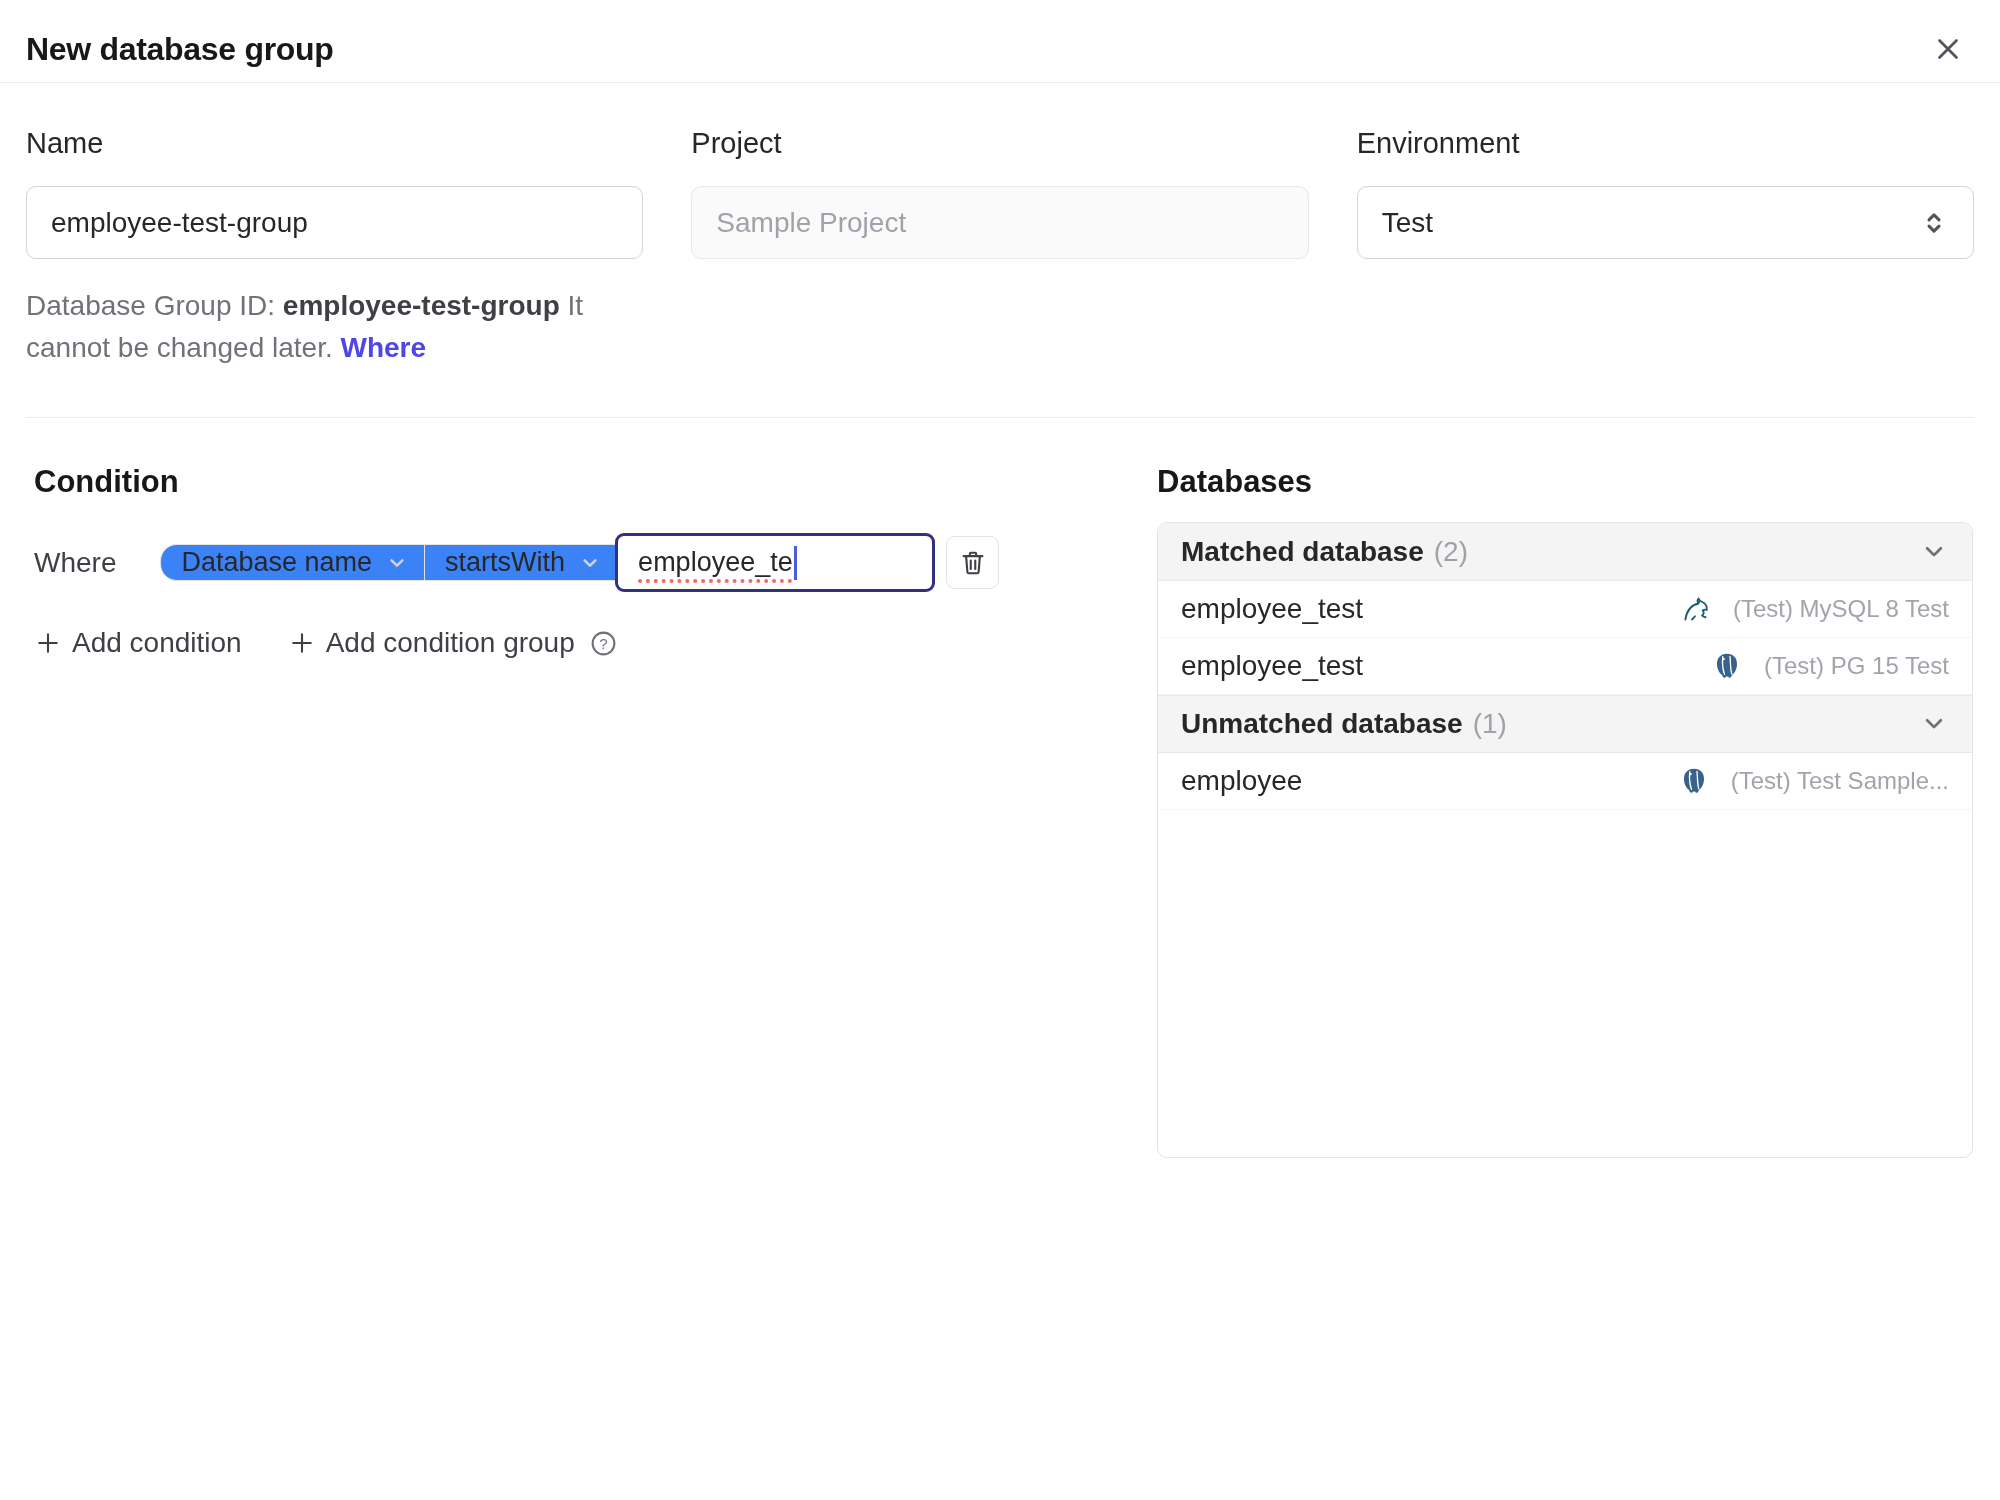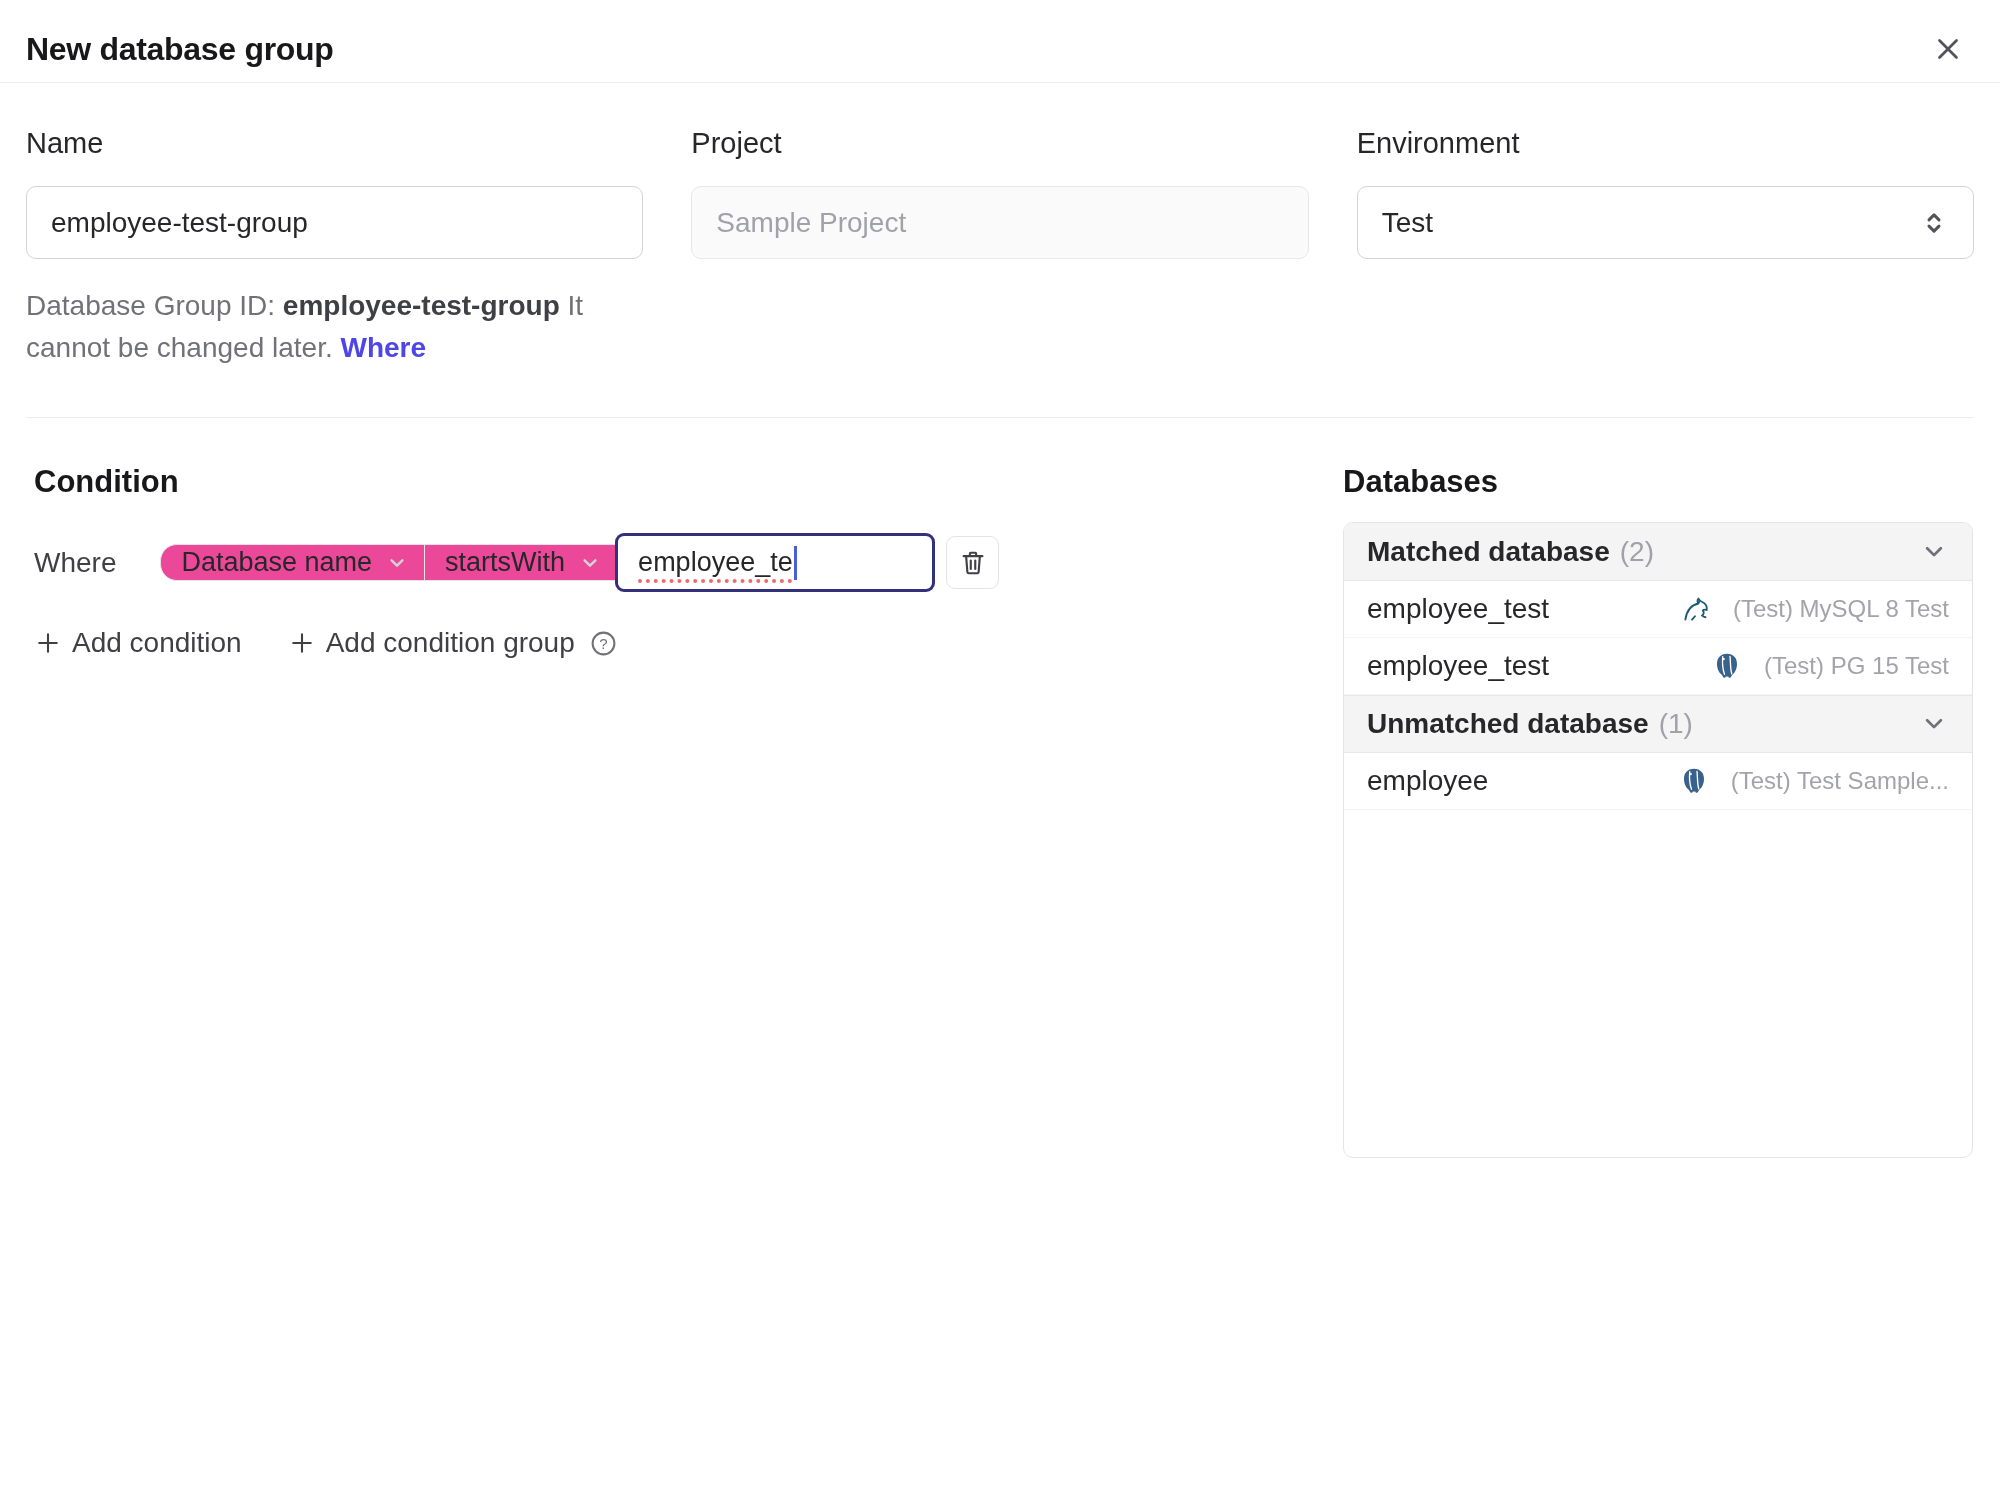--- a/index.html
+++ b/index.html
@@ -73,21 +73,21 @@
   .main-area { display: flex; align-items: flex-start; padding: 46px 27px 0 26px; }
   .section-heading { font-size: 31px; font-weight: 600; color: #18181b; margin: 0; }
 
   .condition-col { flex: 1; padding-left: 8px; }
   .condition-row { display: flex; align-items: center; margin-top: 36px; }
   .where-label { font-size: 28px; color: #3f3f46; margin-right: 44px; }
 
   .cond-group {
     display: flex; align-items: center; height: 37px;
     border: 1.5px solid #e4e4e7; border-radius: 17px;
-    background: #ec4899;
+    background: #3b82f6;
   }
   .cond-seg {
     display: flex; align-items: center; gap: 12px;
     height: 100%; padding: 0 14px 0 20px;
     font-size: 27px; color: #27272a; cursor: pointer;
   }
   .cond-seg.first { border-right: 1.5px solid #e4e4e7; }
   .cond-input {
     height: 59px; width: 320px;
     margin: -3px -2px;
@@ -112,21 +112,21 @@
   }
 
   .add-row { display: flex; align-items: center; gap: 46px; margin-top: 38px; }
   .add-link {
     display: flex; align-items: center; gap: 10px;
     font-size: 28px; color: #3f3f46; cursor: pointer;
   }
   .group-with-help { display: flex; align-items: center; gap: 14px; }
 
   
-  .db-col { width: 630px; }
+  .db-col { width: 816px; }
   .db-panel {
     margin-top: 22px; height: 636px;
     border: 1.5px solid #e4e4e7; border-radius: 10px;
     overflow: hidden; background: #fff;
   }
   .db-group-header {
     height: 58px; background: #f4f4f5;
     display: flex; align-items: center; justify-content: space-between;
     padding: 0 23px;
     border-bottom: 1px solid #e8e8ea;

